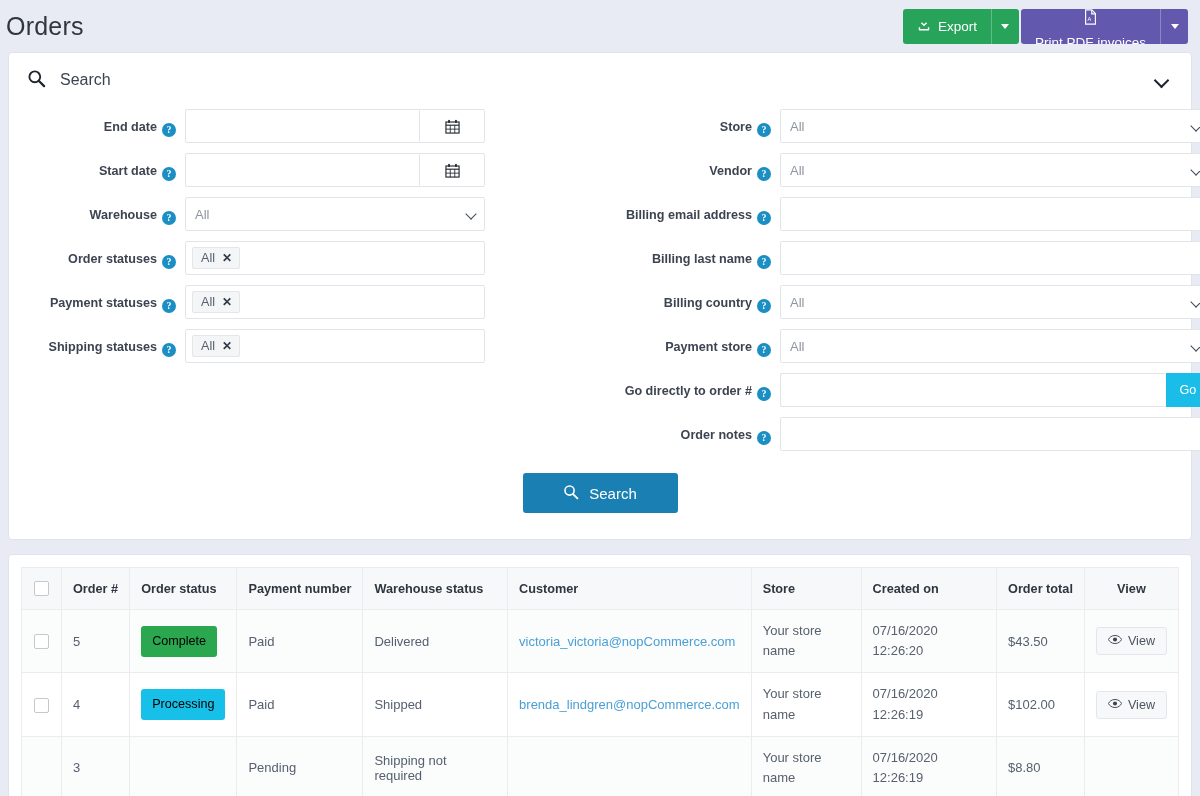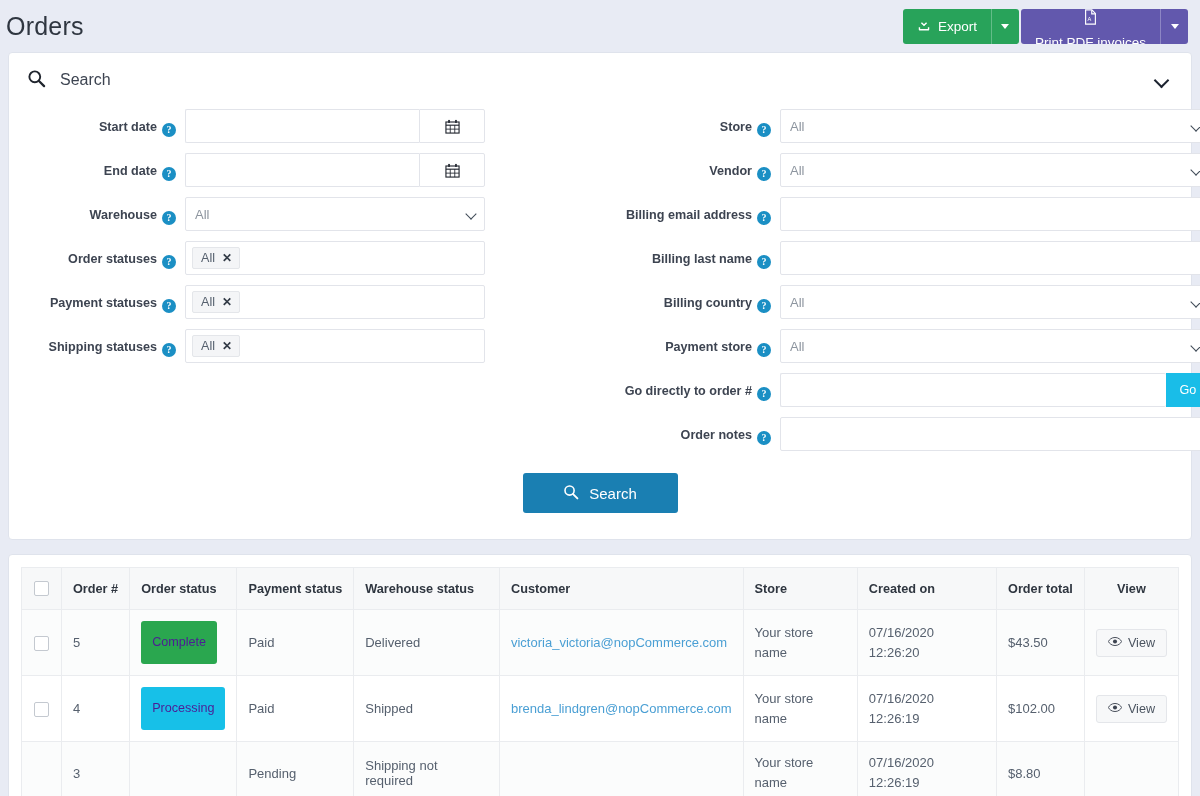--- a/index.html
+++ b/index.html
@@ -169,22 +169,22 @@
   .c-view { width: 88px; text-align: center; }
   .c-ordnum { width: 58px; }
 
   input[type=checkbox] {
     appearance: none; width: 15px; height: 15px;
     border: 1px solid #c4c9d0; border-radius: 2px; background: #fff;
     cursor: pointer; margin: 0; vertical-align: middle;
   }
 
   .badge {
-    display: inline-block; padding: 13px 11px; border-radius: 3px;
-    color: #4c1d95; font-size: 12.6px; line-height: 1.35;
+    display: inline-block; padding: 7px 11px; border-radius: 3px;
+    color: #000000; font-size: 12.6px; line-height: 1.35;
   }
   .lnk { color: #4a9fd4; text-decoration: none; cursor: pointer; }
   .cell-multi { line-height: 1.55; }
   .btn-view {
     display: inline-flex; align-items: center; gap: 6px;
     padding: 6px 11px; background: #f7f8f9;
     border: 1px solid #e4e6ea; border-radius: 3px;
     font-size: 12.6px; color: #4b5460; cursor: pointer;
     font-family: "Liberation Sans", sans-serif;
   }
@@ -242,41 +242,41 @@
         <span class="chev big"></span>
       </span>
   </div>
 
   <div class="form-body">
     <div class="grid">
 
       <div class="col left">
 
         <div class="row">
-          <div class="lbl"><span>Start date</span><span class="q">?</span></div>
+          <div class="lbl"><span>End date</span><span class="q">?</span></div>
           <div class="ctl">
             <div class="datewrap">
               <input class="inp" value="" style="">
               <span class="datebtn">
                 <svg width="15" height="15" viewBox="0 0 16 16" aria-hidden="true">
                   <rect x="1" y="3.2" width="14" height="11.8" fill="none" stroke="#20252e" stroke-width="1.2"></rect>
                   <line x1="1" y1="6.6" x2="15" y2="6.6" stroke="#20252e" stroke-width="1.2"></line>
                   <line x1="5.6" y1="6.6" x2="5.6" y2="15" stroke="#20252e" stroke-width=".9"></line>
                   <line x1="10.4" y1="6.6" x2="10.4" y2="15" stroke="#20252e" stroke-width=".9"></line>
                   <line x1="1" y1="10.8" x2="15" y2="10.8" stroke="#20252e" stroke-width=".9"></line>
                   <rect x="3.4" y="1" width="1.8" height="3.2" fill="#20252e"></rect>
                   <rect x="10.8" y="1" width="1.8" height="3.2" fill="#20252e"></rect>
                 </svg>
               </span>
             </div>
           </div>
         </div>
 
         <div class="row">
-          <div class="lbl"><span>End date</span><span class="q">?</span></div>
+          <div class="lbl"><span>Start date</span><span class="q">?</span></div>
           <div class="ctl">
             <div class="datewrap">
               <input class="inp" value="" style="">
               <span class="datebtn">
                 <svg width="15" height="15" viewBox="0 0 16 16" aria-hidden="true">
                   <rect x="1" y="3.2" width="14" height="11.8" fill="none" stroke="#20252e" stroke-width="1.2"></rect>
                   <line x1="1" y1="6.6" x2="15" y2="6.6" stroke="#20252e" stroke-width="1.2"></line>
                   <line x1="5.6" y1="6.6" x2="5.6" y2="15" stroke="#20252e" stroke-width=".9"></line>
                   <line x1="10.4" y1="6.6" x2="10.4" y2="15" stroke="#20252e" stroke-width=".9"></line>
                   <line x1="1" y1="10.8" x2="15" y2="10.8" stroke="#20252e" stroke-width=".9"></line>
@@ -423,21 +423,21 @@
 <div class="panel">
   <div class="tablewrap">
     <table>
       <thead>
         <tr>
           <th class="c-chk">
             <input type="checkbox" style="">
           </th>
           <th class="c-ordnum">Order #</th>
           <th>Order status</th>
-          <th>Payment status</th>
+          <th>Payment number</th>
           <th>Warehouse status</th>
           <th>Customer</th>
           <th>Store</th>
           <th>Created on</th>
           <th>Order total</th>
           <th class="c-view">View</th>
         </tr>
       </thead>
       <tbody>
 

